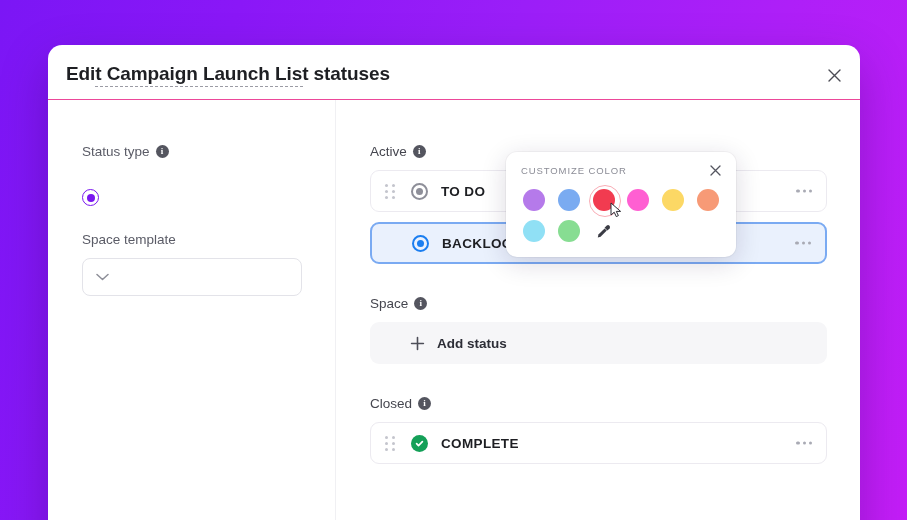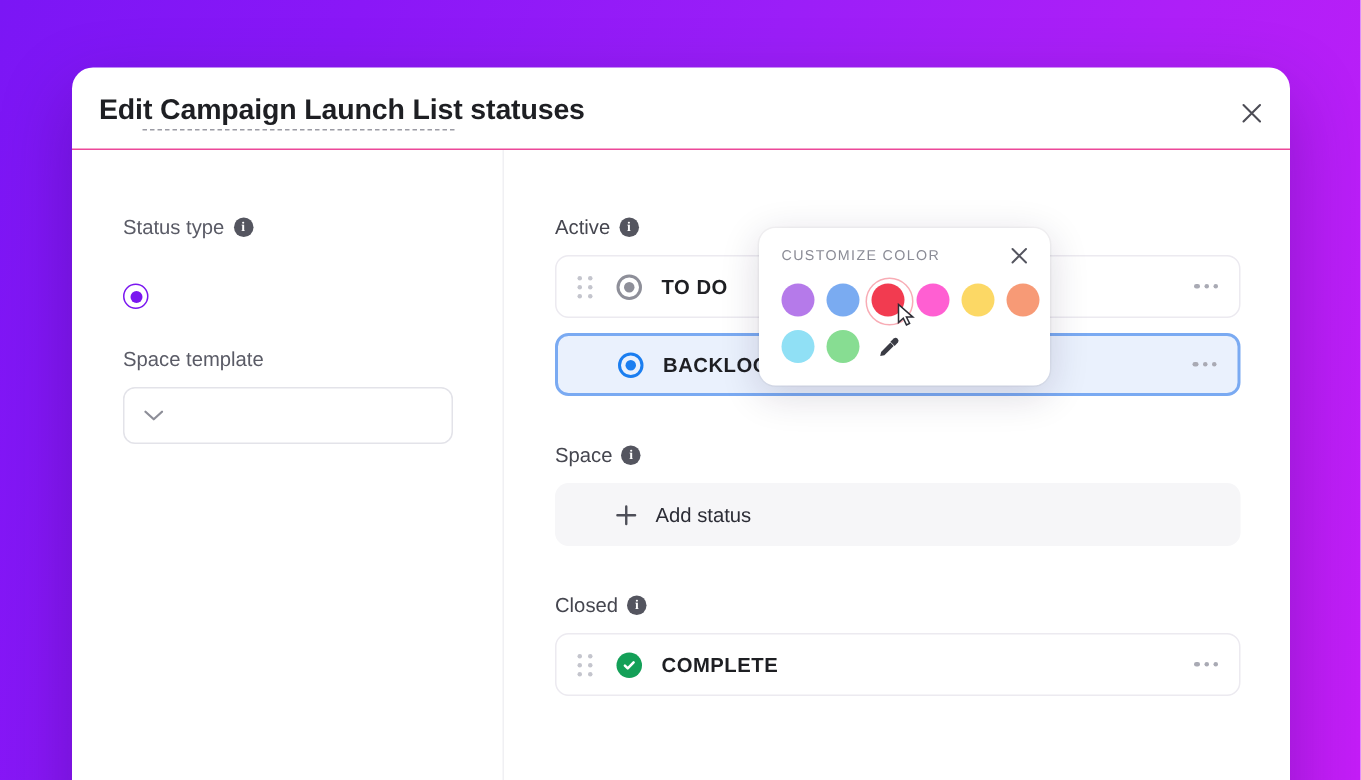--- a/index.html
+++ b/index.html
@@ -283,32 +283,32 @@
     display: flex;
     align-items: center;
     padding-left: 40px;
     gap: 12px;
     cursor: pointer;
     margin-bottom: 10px;
   }
   .plus-icon { color: #4d4e58; display: flex; }
   .add-status-text {
     font-size: 13.5px;
-    font-weight: normal;
+    font-weight: bold;
     color: #2c2d36;
   }
 
   .group-gap { height: 22px; }
 
   
   .color-popup {
     position: absolute;
     left: 170px;
     top: 52px;
-    width: 194px;
+    width: 230px;
     background: #ffffff;
     border-radius: 11px;
     box-shadow: 0 6px 26px rgba(30, 20, 60, 0.16), 0 0 0 1px rgba(0,0,0,0.035);
     padding: 13px 15px 15px 15px;
     z-index: 20;
   }
   .popup-head {
     display: flex;
     align-items: center;
     justify-content: space-between;

